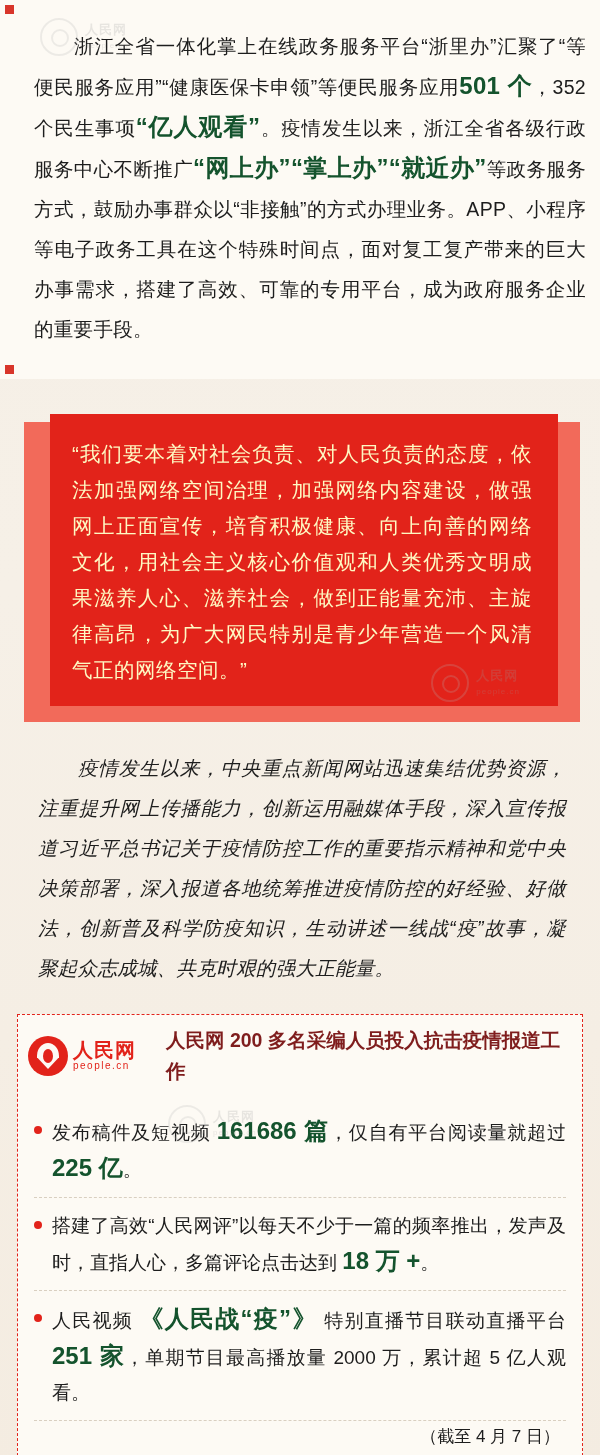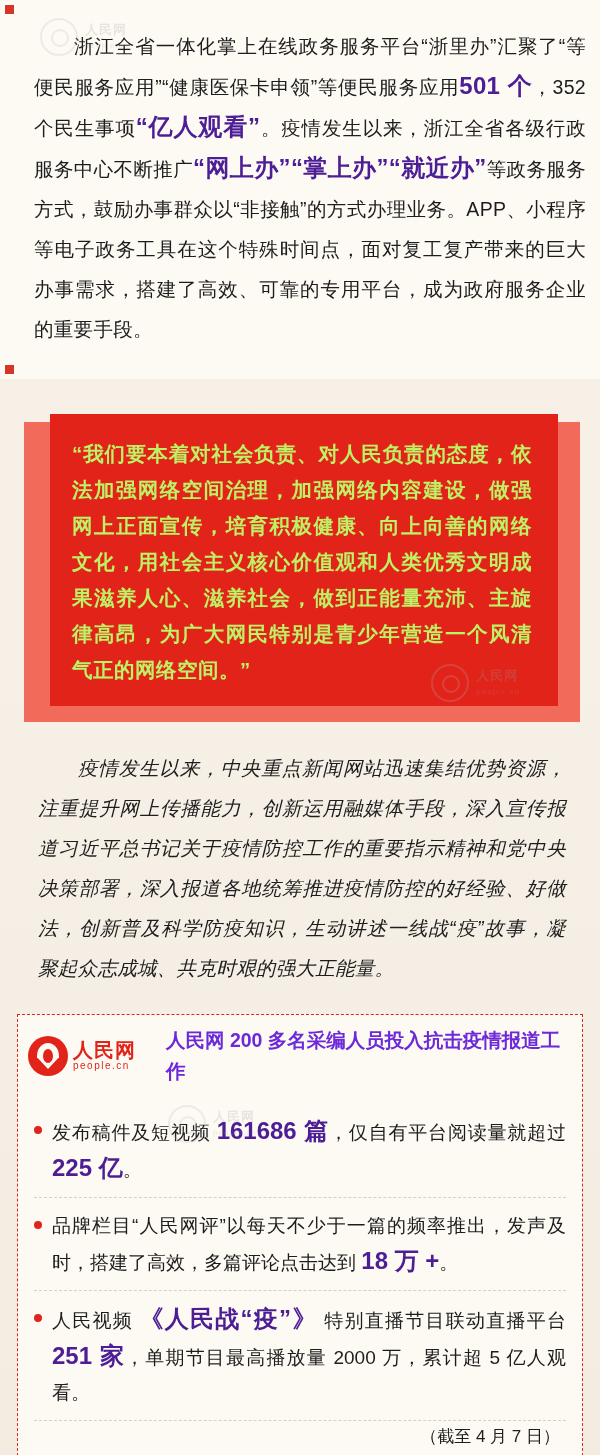--- a/index.html
+++ b/index.html
@@ -41,21 +41,21 @@
   .p-text {
     font-size: 19.5px;
     line-height: 40px;
     letter-spacing: 0.3px;
     text-align: justify;
     color: #1d1d1d;
     text-indent: 0;
   }
   .p-indent { text-indent: 40px; }
   .hl-red-lg {
-    color: #4c1d95;
+    color: #14532d;
     font-weight: bold;
     font-size: 24px;
   }
 
   
   .quote-wrap {
     position: relative;
     margin: 35px 0 0 0;
     padding: 0;
     height: 310px;
@@ -72,24 +72,24 @@
     position: absolute;
     left: 50px;
     top: 0px;
     width: 508px;
     height: 292px;
     background: #e2231a;
     box-sizing: border-box;
     padding: 22px 26px 20px 22px;
   }
   .quote-text {
-    color: #bef264;
+    color: #fef9c3;
     font-size: 20.5px;
     line-height: 36px;
-    font-weight: bold;
+    font-weight: normal;
     letter-spacing: 0.5px;
     text-align: justify;
   }
   .watermark {
     position: absolute;
     opacity: 0.22;
     pointer-events: none;
     color: #9c9c9c;
     font-size: 11px;
     text-align: center;
@@ -180,21 +180,21 @@
     letter-spacing: 1px;
     display: block;
   }
   .logo-txt .en {
     color: #e2231a;
     font-size: 10px;
     letter-spacing: 1.5px;
     display: block;
   }
   .org-title {
-    color: #6d28d9;
+    color: #7f1d1d;
     font-size: 19.5px;
     font-weight: bold;
     line-height: 31px;
     flex: 1;
   }
   .org-body {
     padding: 6px 16px 12px 16px;
   }
   .bullet-item {
     display: flex;
@@ -282,21 +282,21 @@
       <div class="bullet-item">
         <span class="dot"></span>
         <div class="bullet-text">
           <span>发布稿件及短视频 </span><span class="hl-red-lg">161686 篇</span><span>，仅自有平台阅读量就超过 </span><span class="hl-red-lg">225 亿</span><span>。</span>
         </div>
       </div>
 
       <div class="bullet-item">
         <span class="dot"></span>
         <div class="bullet-text">
-          <span>品牌栏目“人民网评”以每天不少于一篇的频率推出，发声及时，搭建了高效，多篇评论点击达到 </span><span class="hl-red-lg">18 万 +</span><span>。</span>
+          <span>搭建了高效“人民网评”以每天不少于一篇的频率推出，发声及时，直指人心，多篇评论点击达到 </span><span class="hl-red-lg">18 万 +</span><span>。</span>
         </div>
       </div>
 
       <div class="bullet-item">
         <span class="dot"></span>
         <div class="bullet-text">
           <span>人民视频 </span><span class="hl-red-lg">《人民战“疫”》</span><span> 特别直播节目联动直播平台 </span><span class="hl-red-lg">251 家</span><span>，单期节目最高播放量 2000 万，累计超 5 亿人观看。</span>
         </div>
       </div>
 

